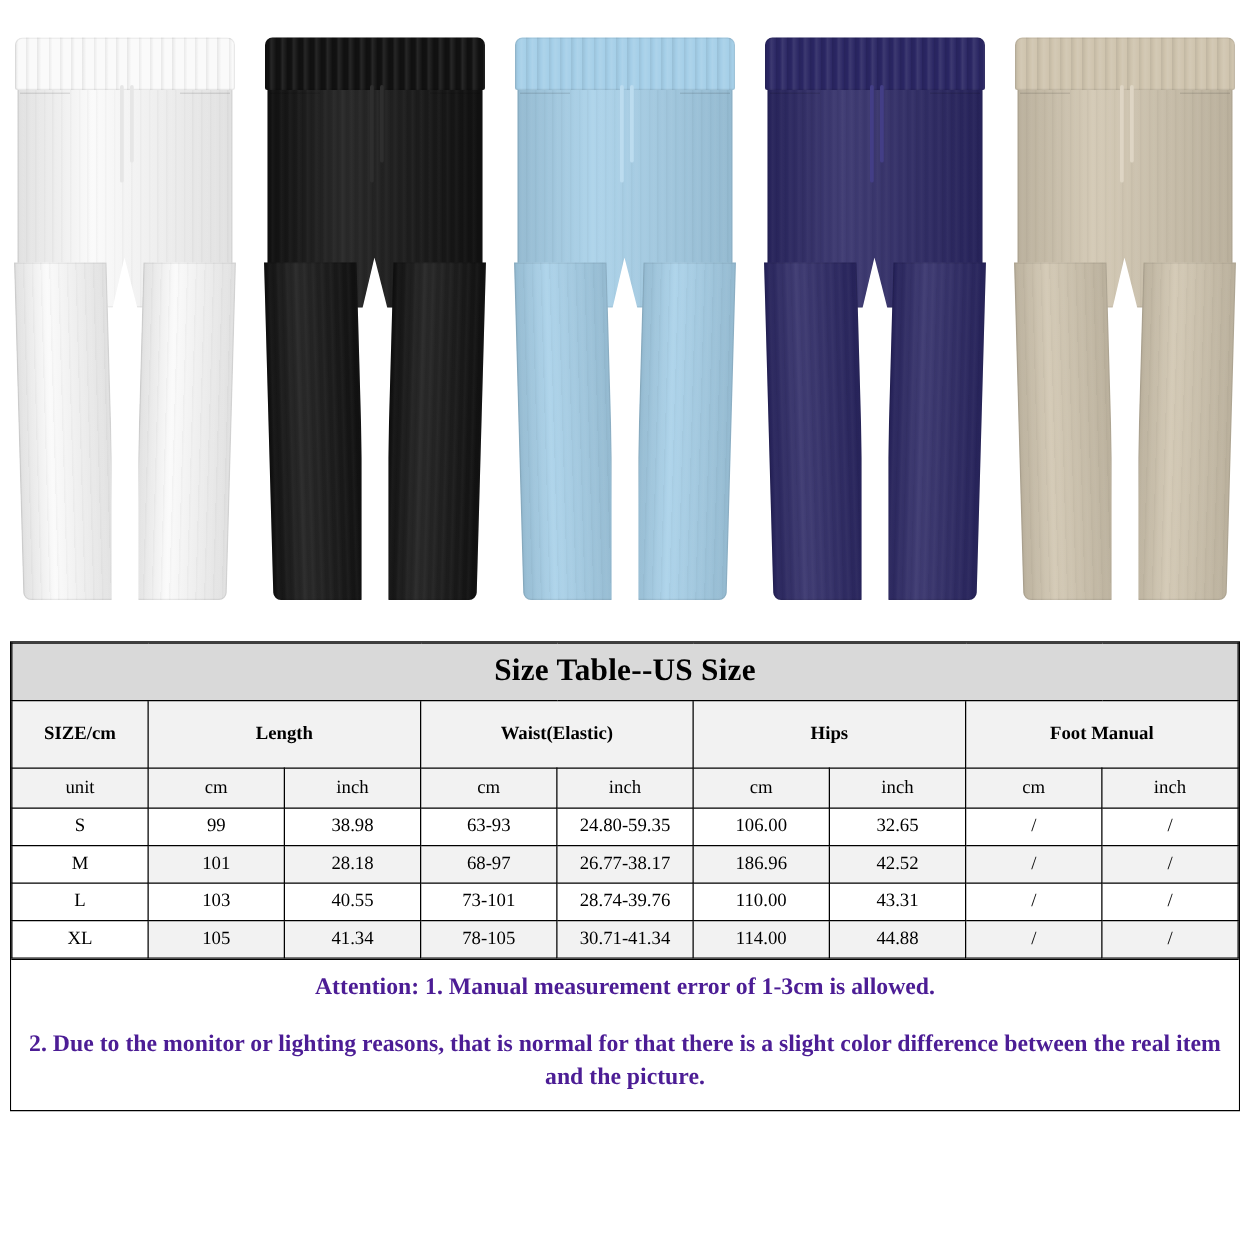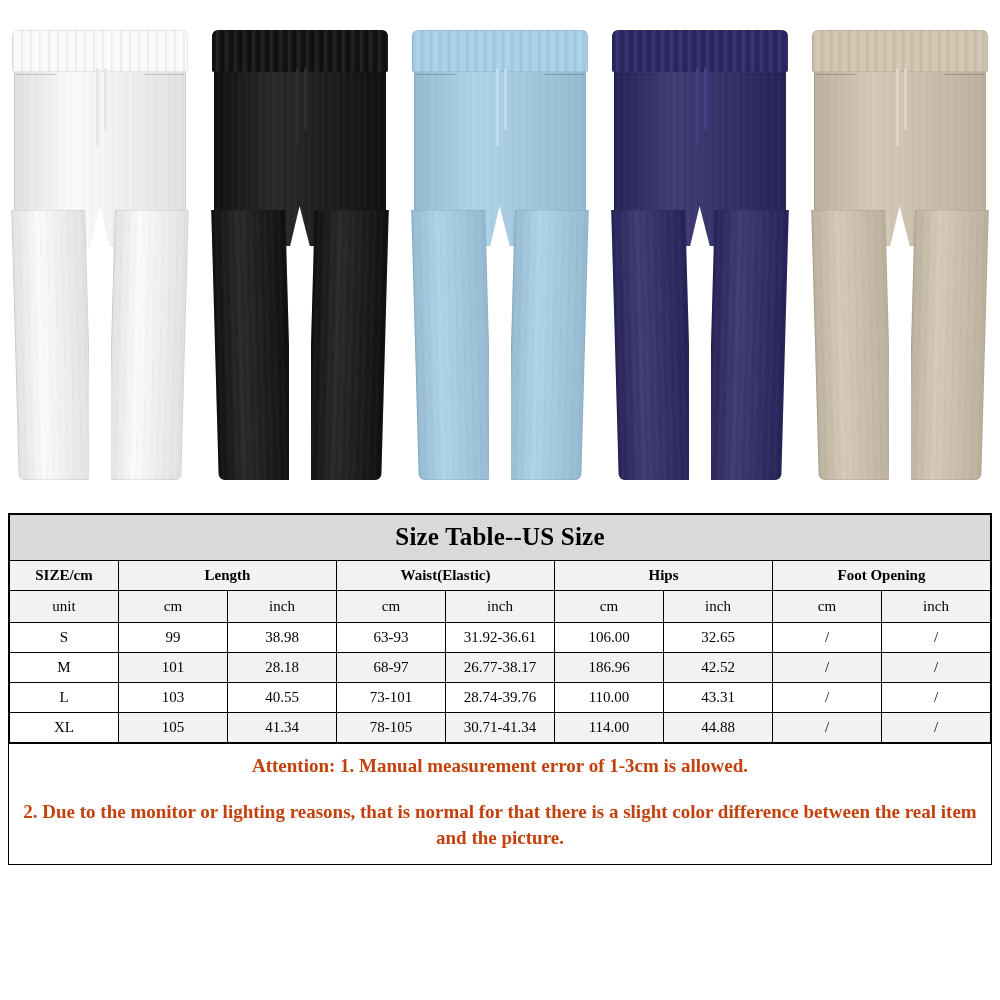--- a/index.html
+++ b/index.html
@@ -183,21 +183,21 @@
     font-size: 25px;
     font-weight: bold;
     padding: 8px 0 9px;
     letter-spacing: .2px;
   }
   .group-row td {
     background: #f2f2f2;
     font-size: 15px;
     font-weight: bold;
     height: 25px;
-    padding: 2px 0;
+    padding: 14px 0;
   }
   .unit-row td {
     background: #f2f2f2;
     font-size: 15px;
     height: 25px;
     padding: 3px 0;
   }
   .data-row td {
     font-size: 15px;
     height: 25px;
@@ -207,21 +207,21 @@
   .data-row.alt td {
     background: #f2f2f2;
   }
   .data-row td.size-label {
     background: inherit;
   }
   .notes {
     border-top: 1px solid #000;
     padding: 9px 10px 12px;
     text-align: center;
-    color: #c2410c;
+    color: #4c1d95;
     font-family: "Liberation Serif", serif;
     font-size: 19px;
     font-weight: bold;
     line-height: 1.38;
     background: #fff;
   }
   .notes div { white-space: nowrap; }
   .notes .n2 { white-space: normal; margin-top: 20px; }
 </style>
 </head>
@@ -376,39 +376,39 @@
     <table class="size-table">
       <tbody id="table-body">
           <tr class="title-row">
             <td colspan="9">Size Table--US Size</td>
           </tr>
           <tr class="group-row">
             <td colspan="1">SIZE/cm</td>
             <td colspan="2">Length</td>
             <td colspan="2">Waist(Elastic)</td>
             <td colspan="2">Hips</td>
-            <td colspan="2">Foot Opening</td>
+            <td colspan="2">Foot Manual</td>
           </tr>
           <tr class="unit-row">
             <td style="width: 16.5%;">unit</td>
             <td style="width: 10.5%;">cm</td>
             <td style="width: 11%;">inch</td>
             <td style="width: 10.5%;">cm</td>
             <td style="width: 13%;">inch</td>
             <td style="width: 9.5%;">cm</td>
             <td style="width: 10%;">inch</td>
             <td style="width: 9.5%;">cm</td>
             <td style="width: 9.5%;">inch</td>
           </tr>
           <tr class="data-row">
             <td class="size-label">S</td>
             <td>99</td>
             <td>38.98</td>
             <td>63-93</td>
-            <td>31.92-36.61</td>
+            <td>24.80-59.35</td>
             <td>106.00</td>
             <td>32.65</td>
             <td>/</td>
             <td>/</td>
           </tr>
           <tr class="data-row alt">
             <td class="size-label">M</td>
             <td>101</td>
             <td>28.18</td>
             <td>68-97</td>

